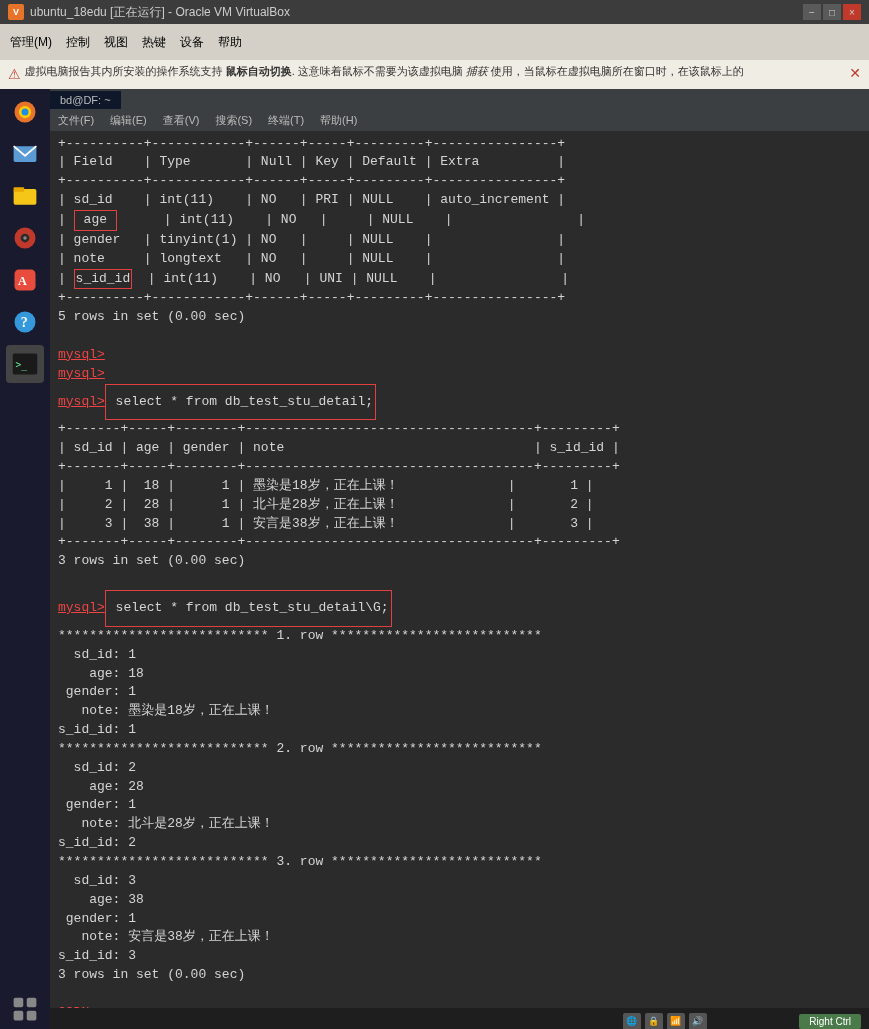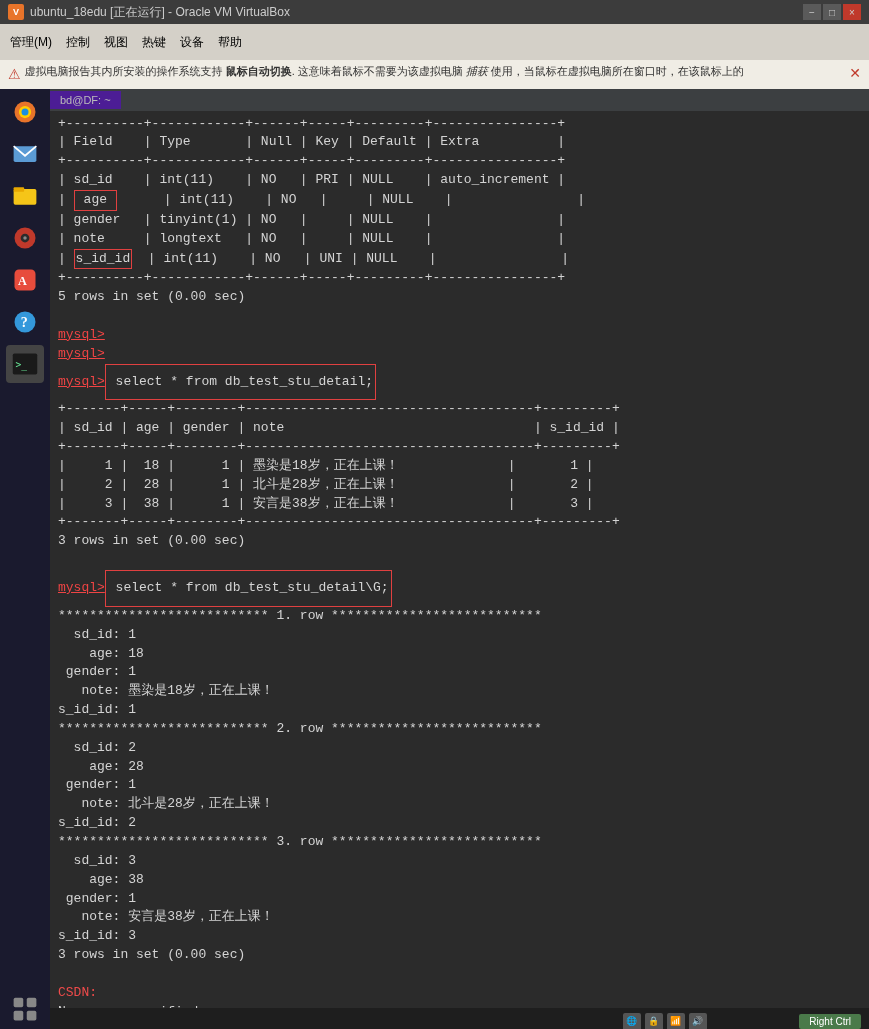--- a/index.html
+++ b/index.html
@@ -90,21 +90,21 @@
     }
 
     
     .term-title {
       background: #3c3f41;
       display: flex;
       align-items: center;
       height: 22px;
     }
     .term-tab {
-      background: #4c1d95;
+      background: #0f172a;
       color: #bbb;
       font-family: sans-serif;
       font-size: 11px;
       padding: 3px 10px;
       cursor: pointer;
     }
 
     
     .term-menu {
       background: #3c3f41;
@@ -254,20 +254,28 @@
       </svg>
     </div>
   </div>
 
   <div class="terminal">
 
     <div class="term-title">
       <div class="term-tab">bd@DF: ~</div>
     </div>
 
+    <div class="term-menu">
+      <span class="term-menu-item">文件(F)</span>
+      <span class="term-menu-item">编辑(E)</span>
+      <span class="term-menu-item">查看(V)</span>
+      <span class="term-menu-item">搜索(S)</span>
+      <span class="term-menu-item">终端(T)</span>
+      <span class="term-menu-item">帮助(H)</span>
+    </div>
 
     <div class="term-content"><span class="white">+----------+------------+------+-----+---------+----------------+
 | Field    | Type       | Null | Key | Default | Extra          |
 +----------+------------+------+-----+---------+----------------+
 | sd_id    | int(11)    | NO   | PRI | NULL    | auto_increment |
 | </span><span class="highlight-box" style="border:1.5px solid #e04040;padding:0 9px;"><span class="white">age</span></span><span class="white">      | int(11)    | NO   |     | NULL    |                |
 | gender   | tinyint(1) | NO   |     | NULL    |                |
 | note     | longtext   | NO   |     | NULL    |                |
 | </span><span class="highlight-box" style="border:1.5px solid #e04040;padding:0 1px;"><span class="white">s_id_id</span></span><span class="white">  | int(11)    | NO   | UNI | NULL    |                |
 +----------+------------+------+-----+---------+----------------+

